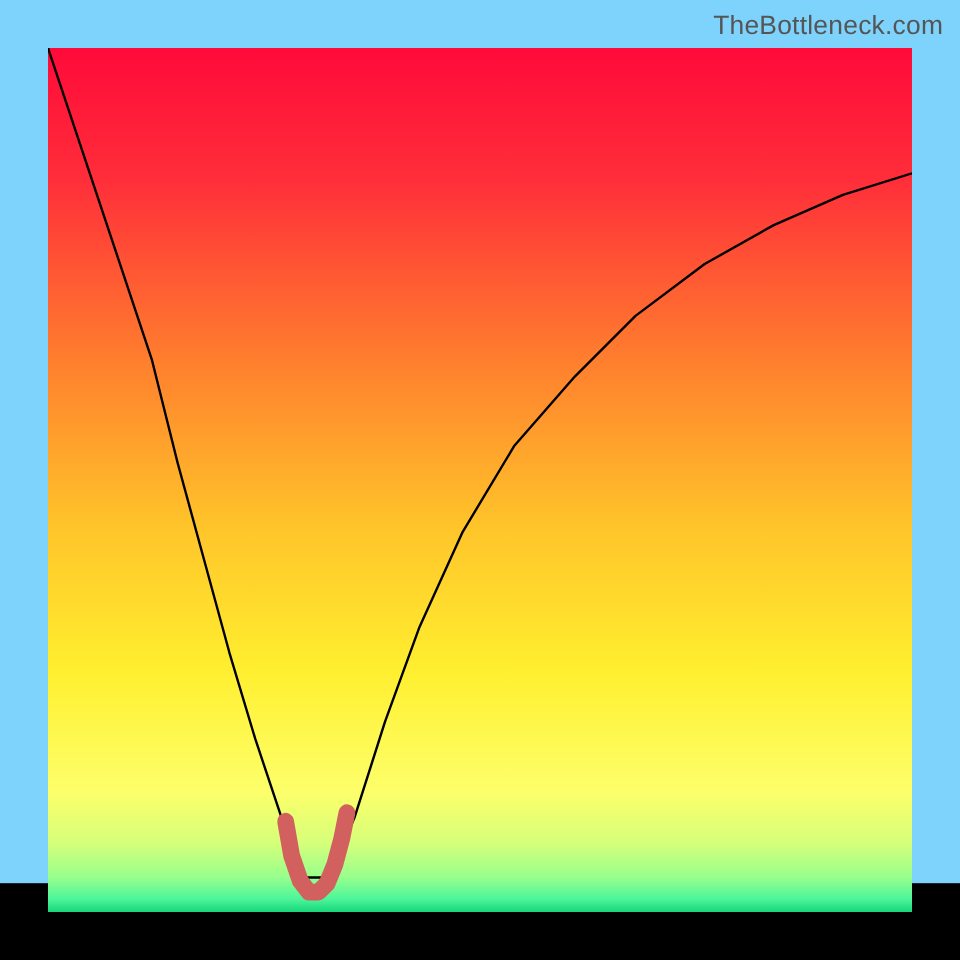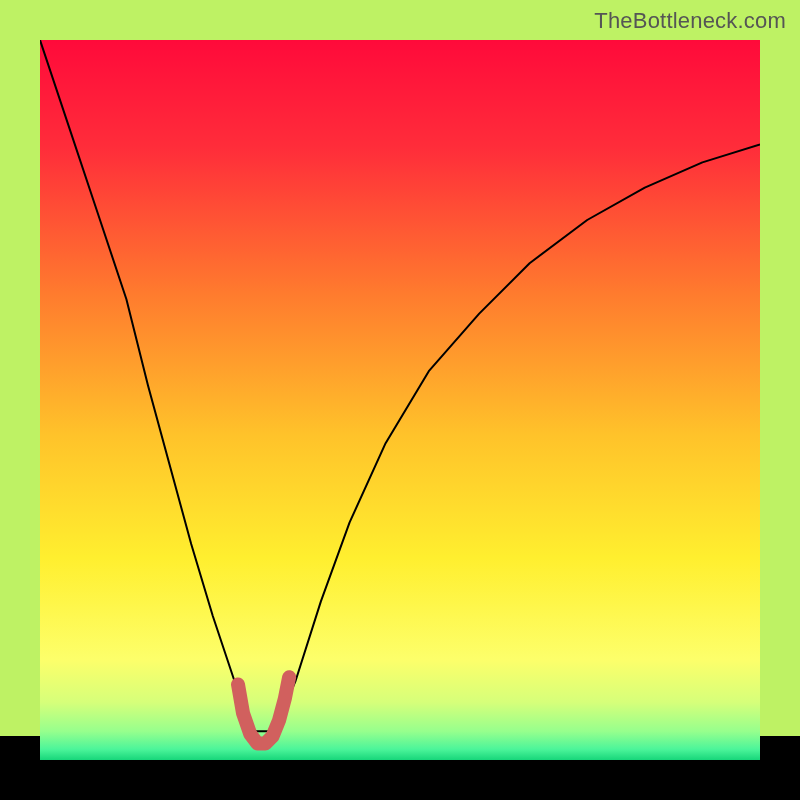--- a/index.html
+++ b/index.html
@@ -9,21 +9,21 @@
     height: 800px;
     background: #000;
     overflow: hidden;
     font-family: Arial, Helvetica, sans-serif;
   }
   .frame {
     position: absolute;
     left: 0; top: 0;
     width: 800px;
     height: 736px;
-    background: #bef264;
+    background: #7dd3fc;
   }
   .plot {
     position: absolute;
     left: 40px;
     top: 40px;
     width: 720px;
     height: 720px;
     overflow: hidden;
   }
   .gradient {

